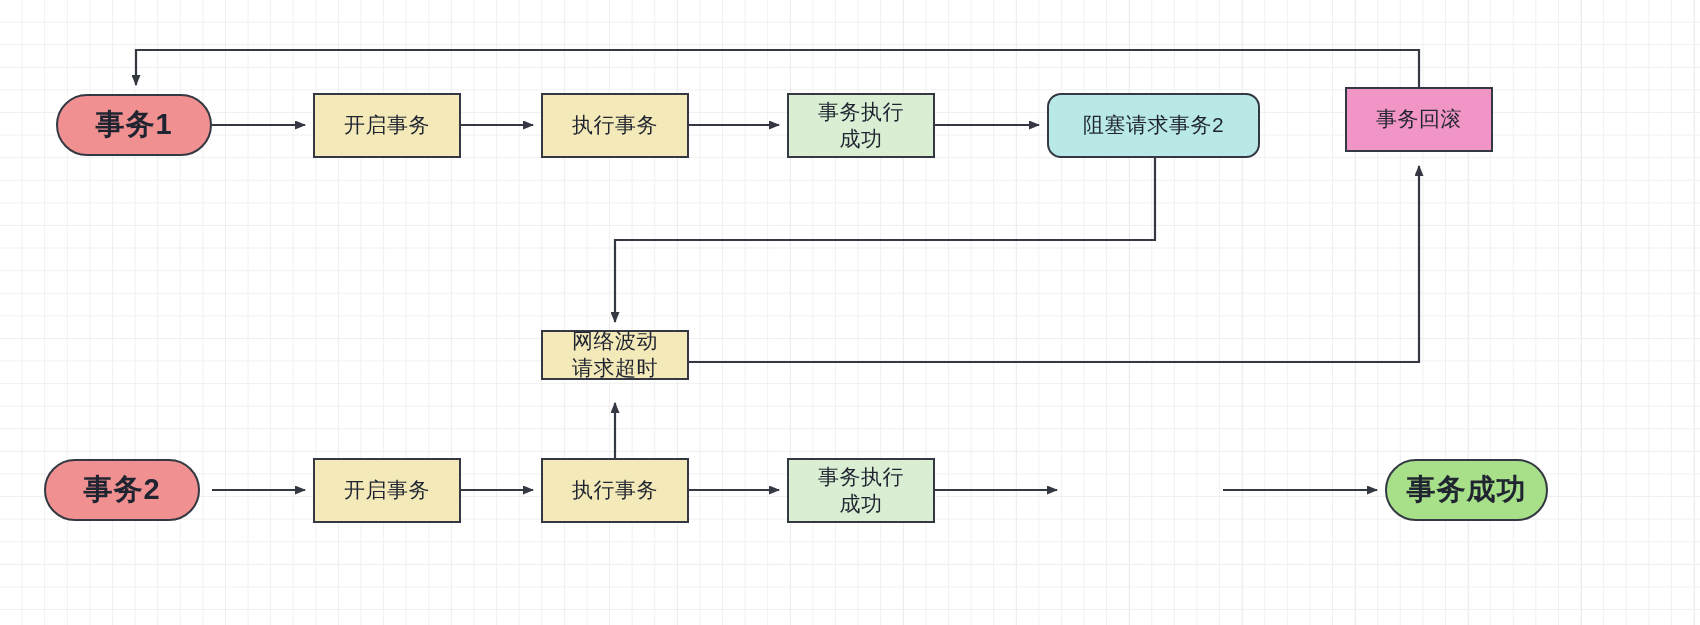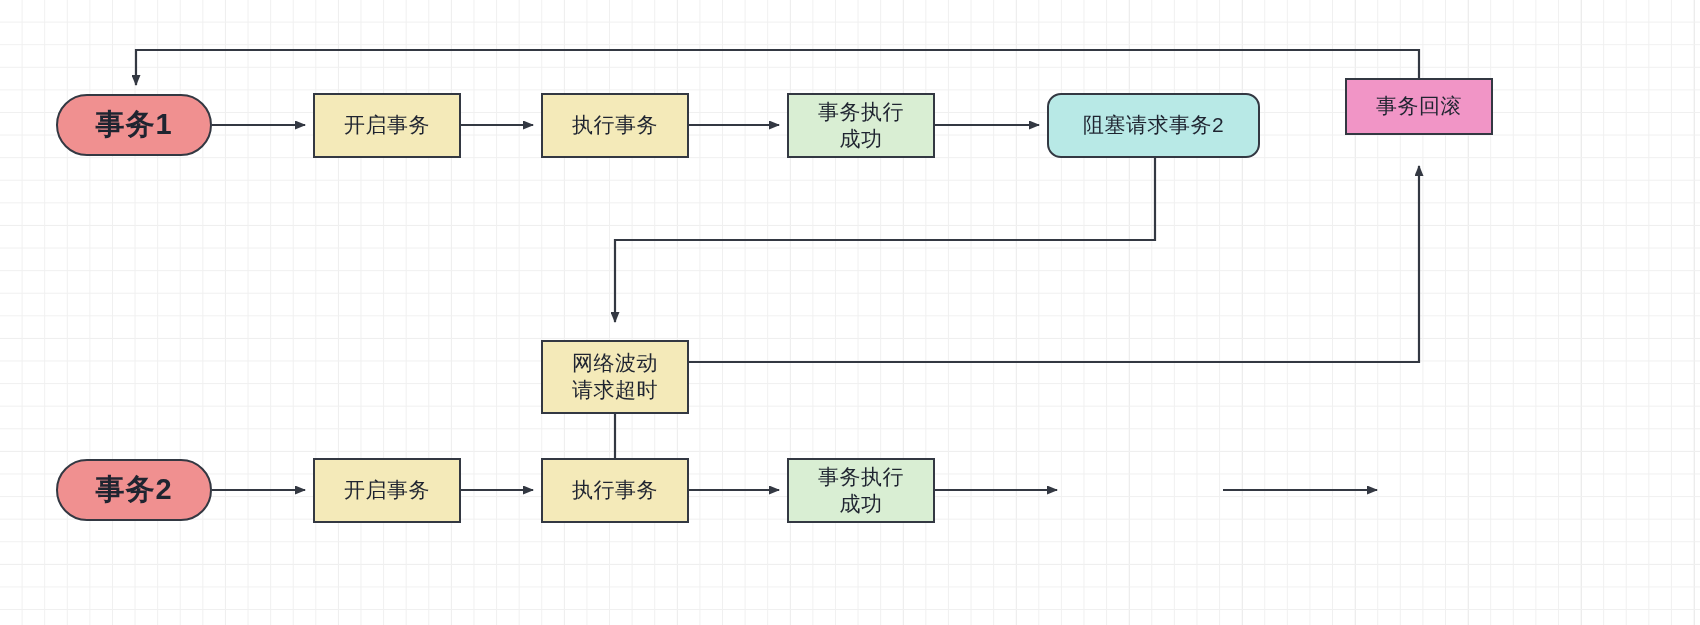--- a/index.html
+++ b/index.html
@@ -109,41 +109,44 @@
 
   <div class="node" style="left:787px;top:93px;width:148px;height:65px;background:#d9eed3;">
     <span>事务执行
 成功</span>
   </div>
 
   <div class="node" style="left:1047px;top:93px;width:213px;height:65px;background:#b8e9e6;border-radius:14px;">
     <span>阻塞请求事务2</span>
   </div>
 
-  <div class="node" style="left:1345px;top:78px;width:148px;height:57px;background:#f195c6;">
+  <div class="node" style="left:1345px;top:87px;width:148px;height:65px;background:#f195c6;">
     <span>事务回滚</span>
   </div>
 
-  <div class="node" style="left:541px;top:340px;width:148px;height:74px;background:#f4eab9;">
+  <div class="node" style="left:541px;top:330px;width:148px;height:50px;background:#f4eab9;">
     <span>网络波动
 请求超时</span>
   </div>
 
-  <div class="node rounded" style="left:56px;top:459px;width:156px;height:62px;background:#f09090;">
+  <div class="node rounded" style="left:44px;top:459px;width:156px;height:62px;background:#f09090;">
     <span>事务2</span>
   </div>
 
   <div class="node" style="left:313px;top:458px;width:148px;height:65px;background:#f4eab9;">
     <span>开启事务</span>
   </div>
 
   <div class="node" style="left:541px;top:458px;width:148px;height:65px;background:#f4eab9;">
     <span>执行事务</span>
   </div>
 
   <div class="node" style="left:787px;top:458px;width:148px;height:65px;background:#d9eed3;">
     <span>事务执行
 成功</span>
   </div>
 
 
+  <div class="node rounded" style="left:1385px;top:459px;width:163px;height:62px;background:#a8e08a;">
+    <span>事务成功</span>
+  </div>
 
 </div>
 
 </body></html>

